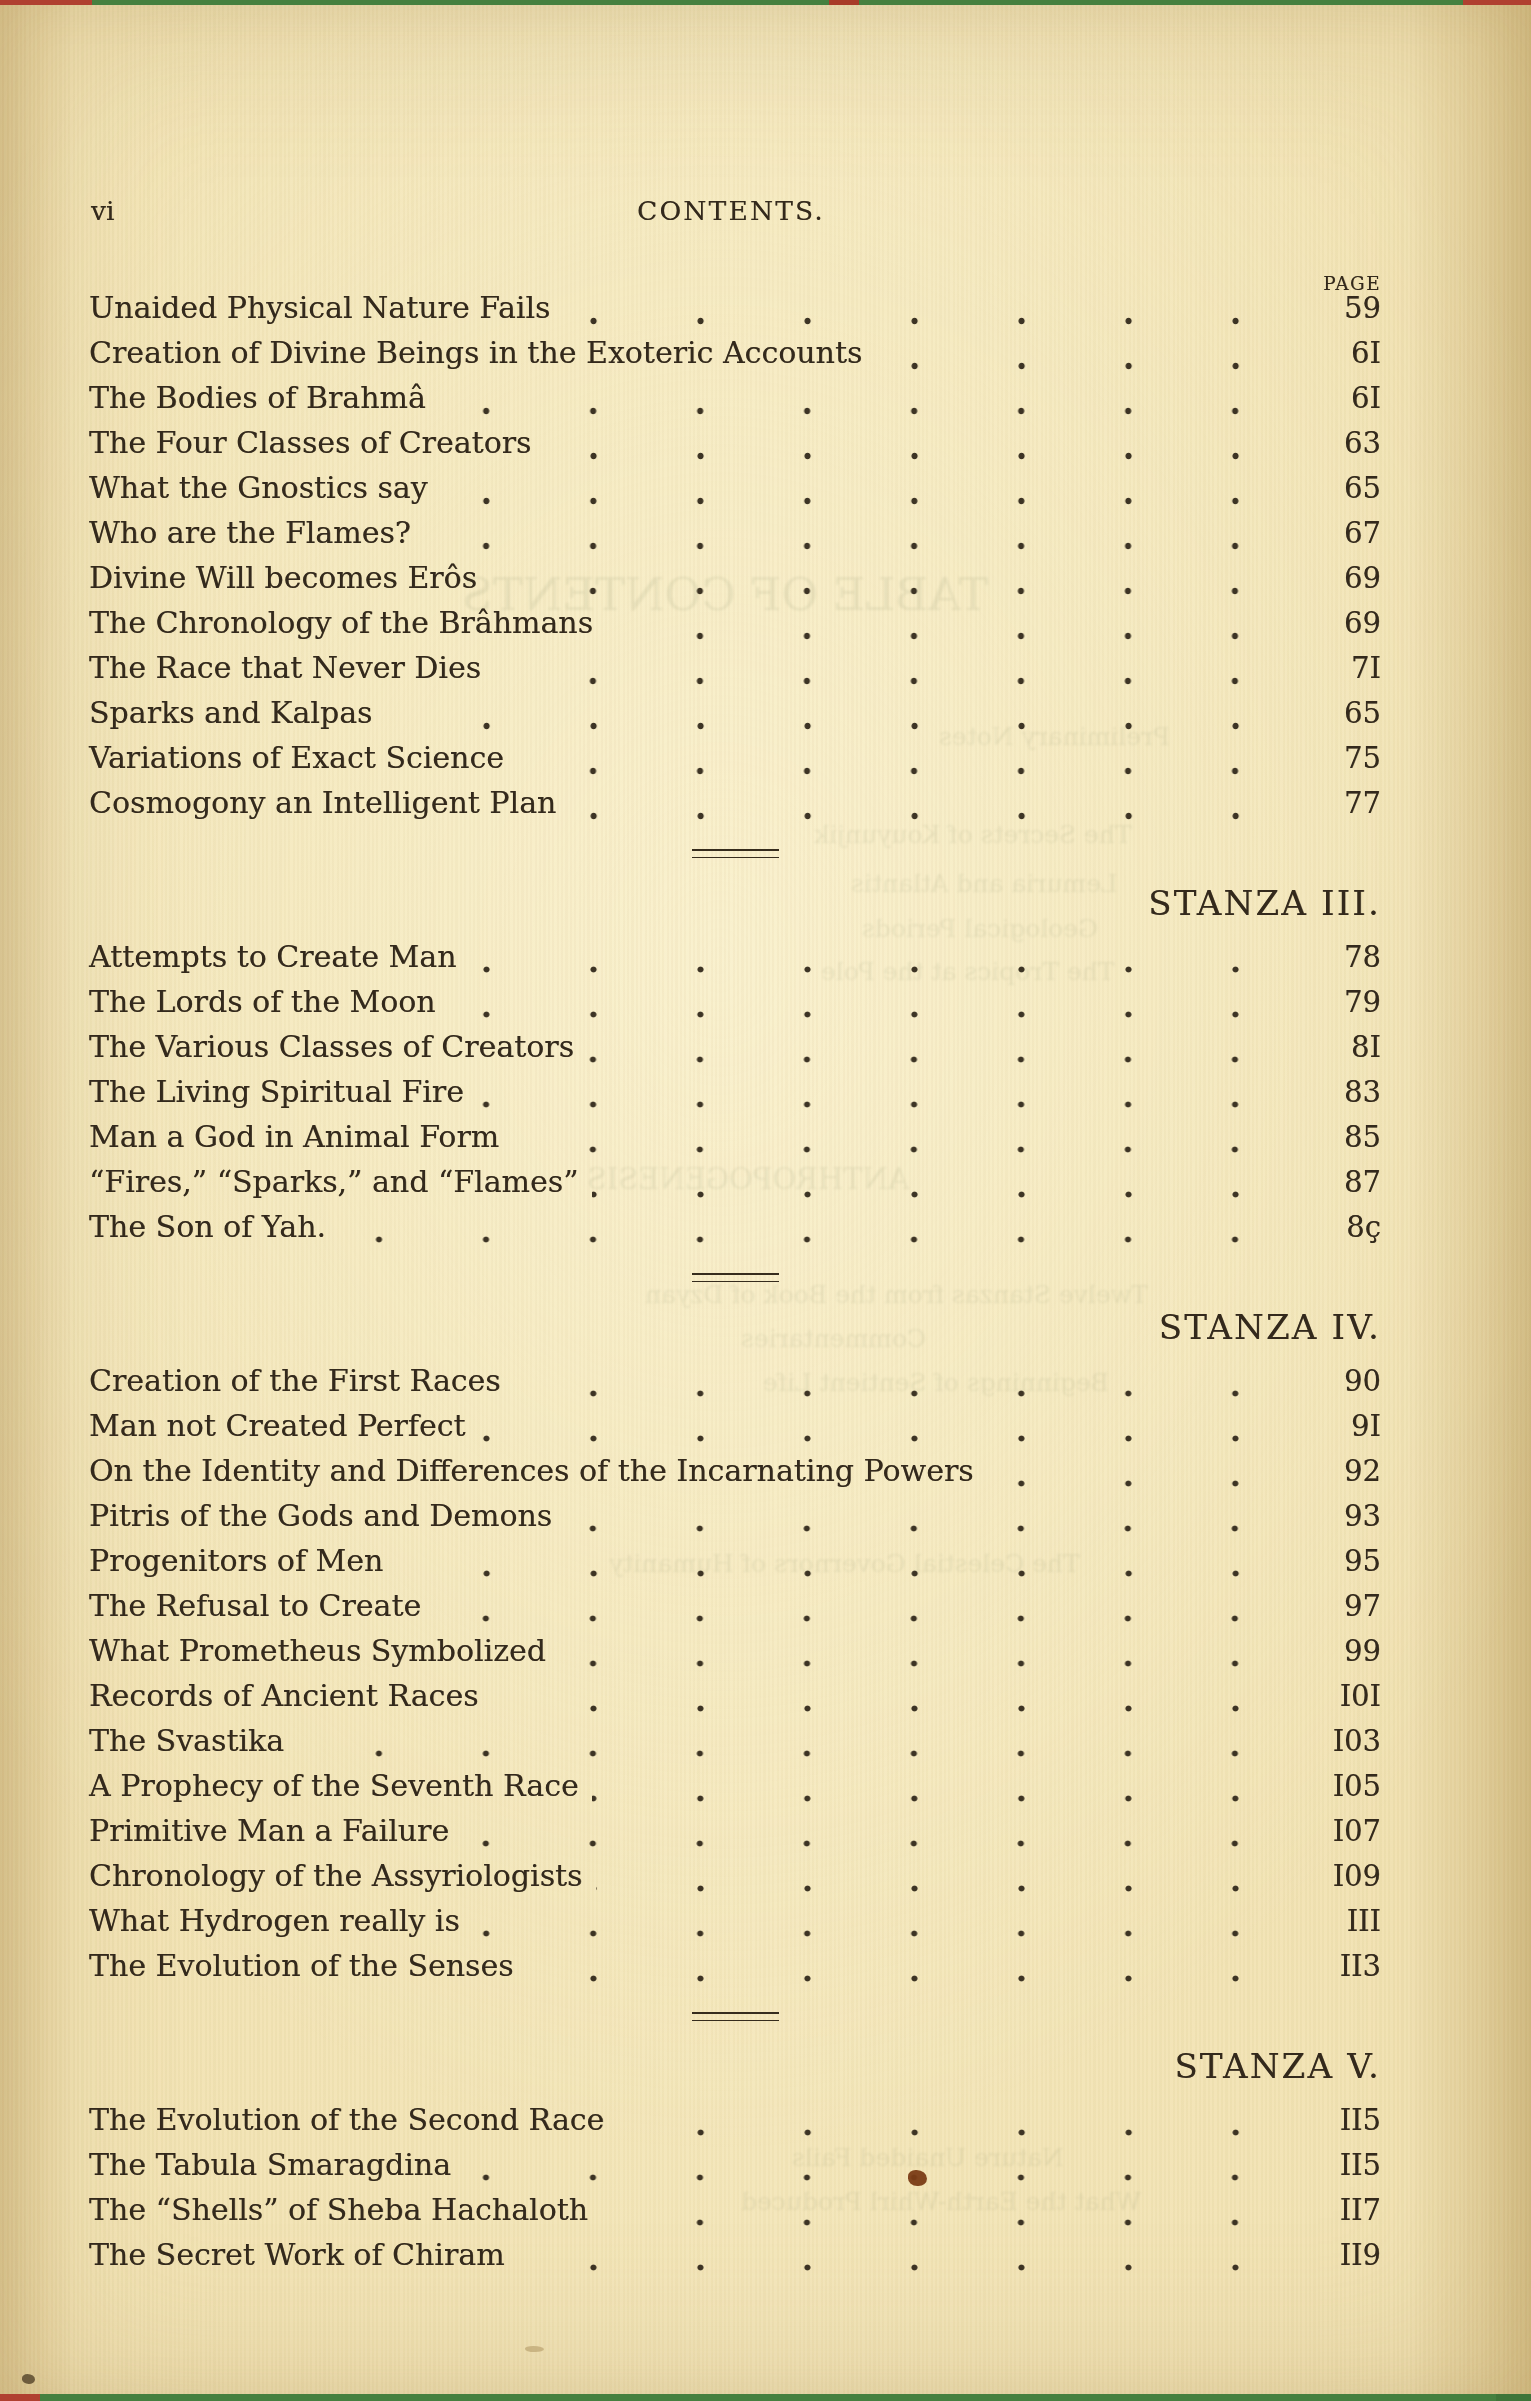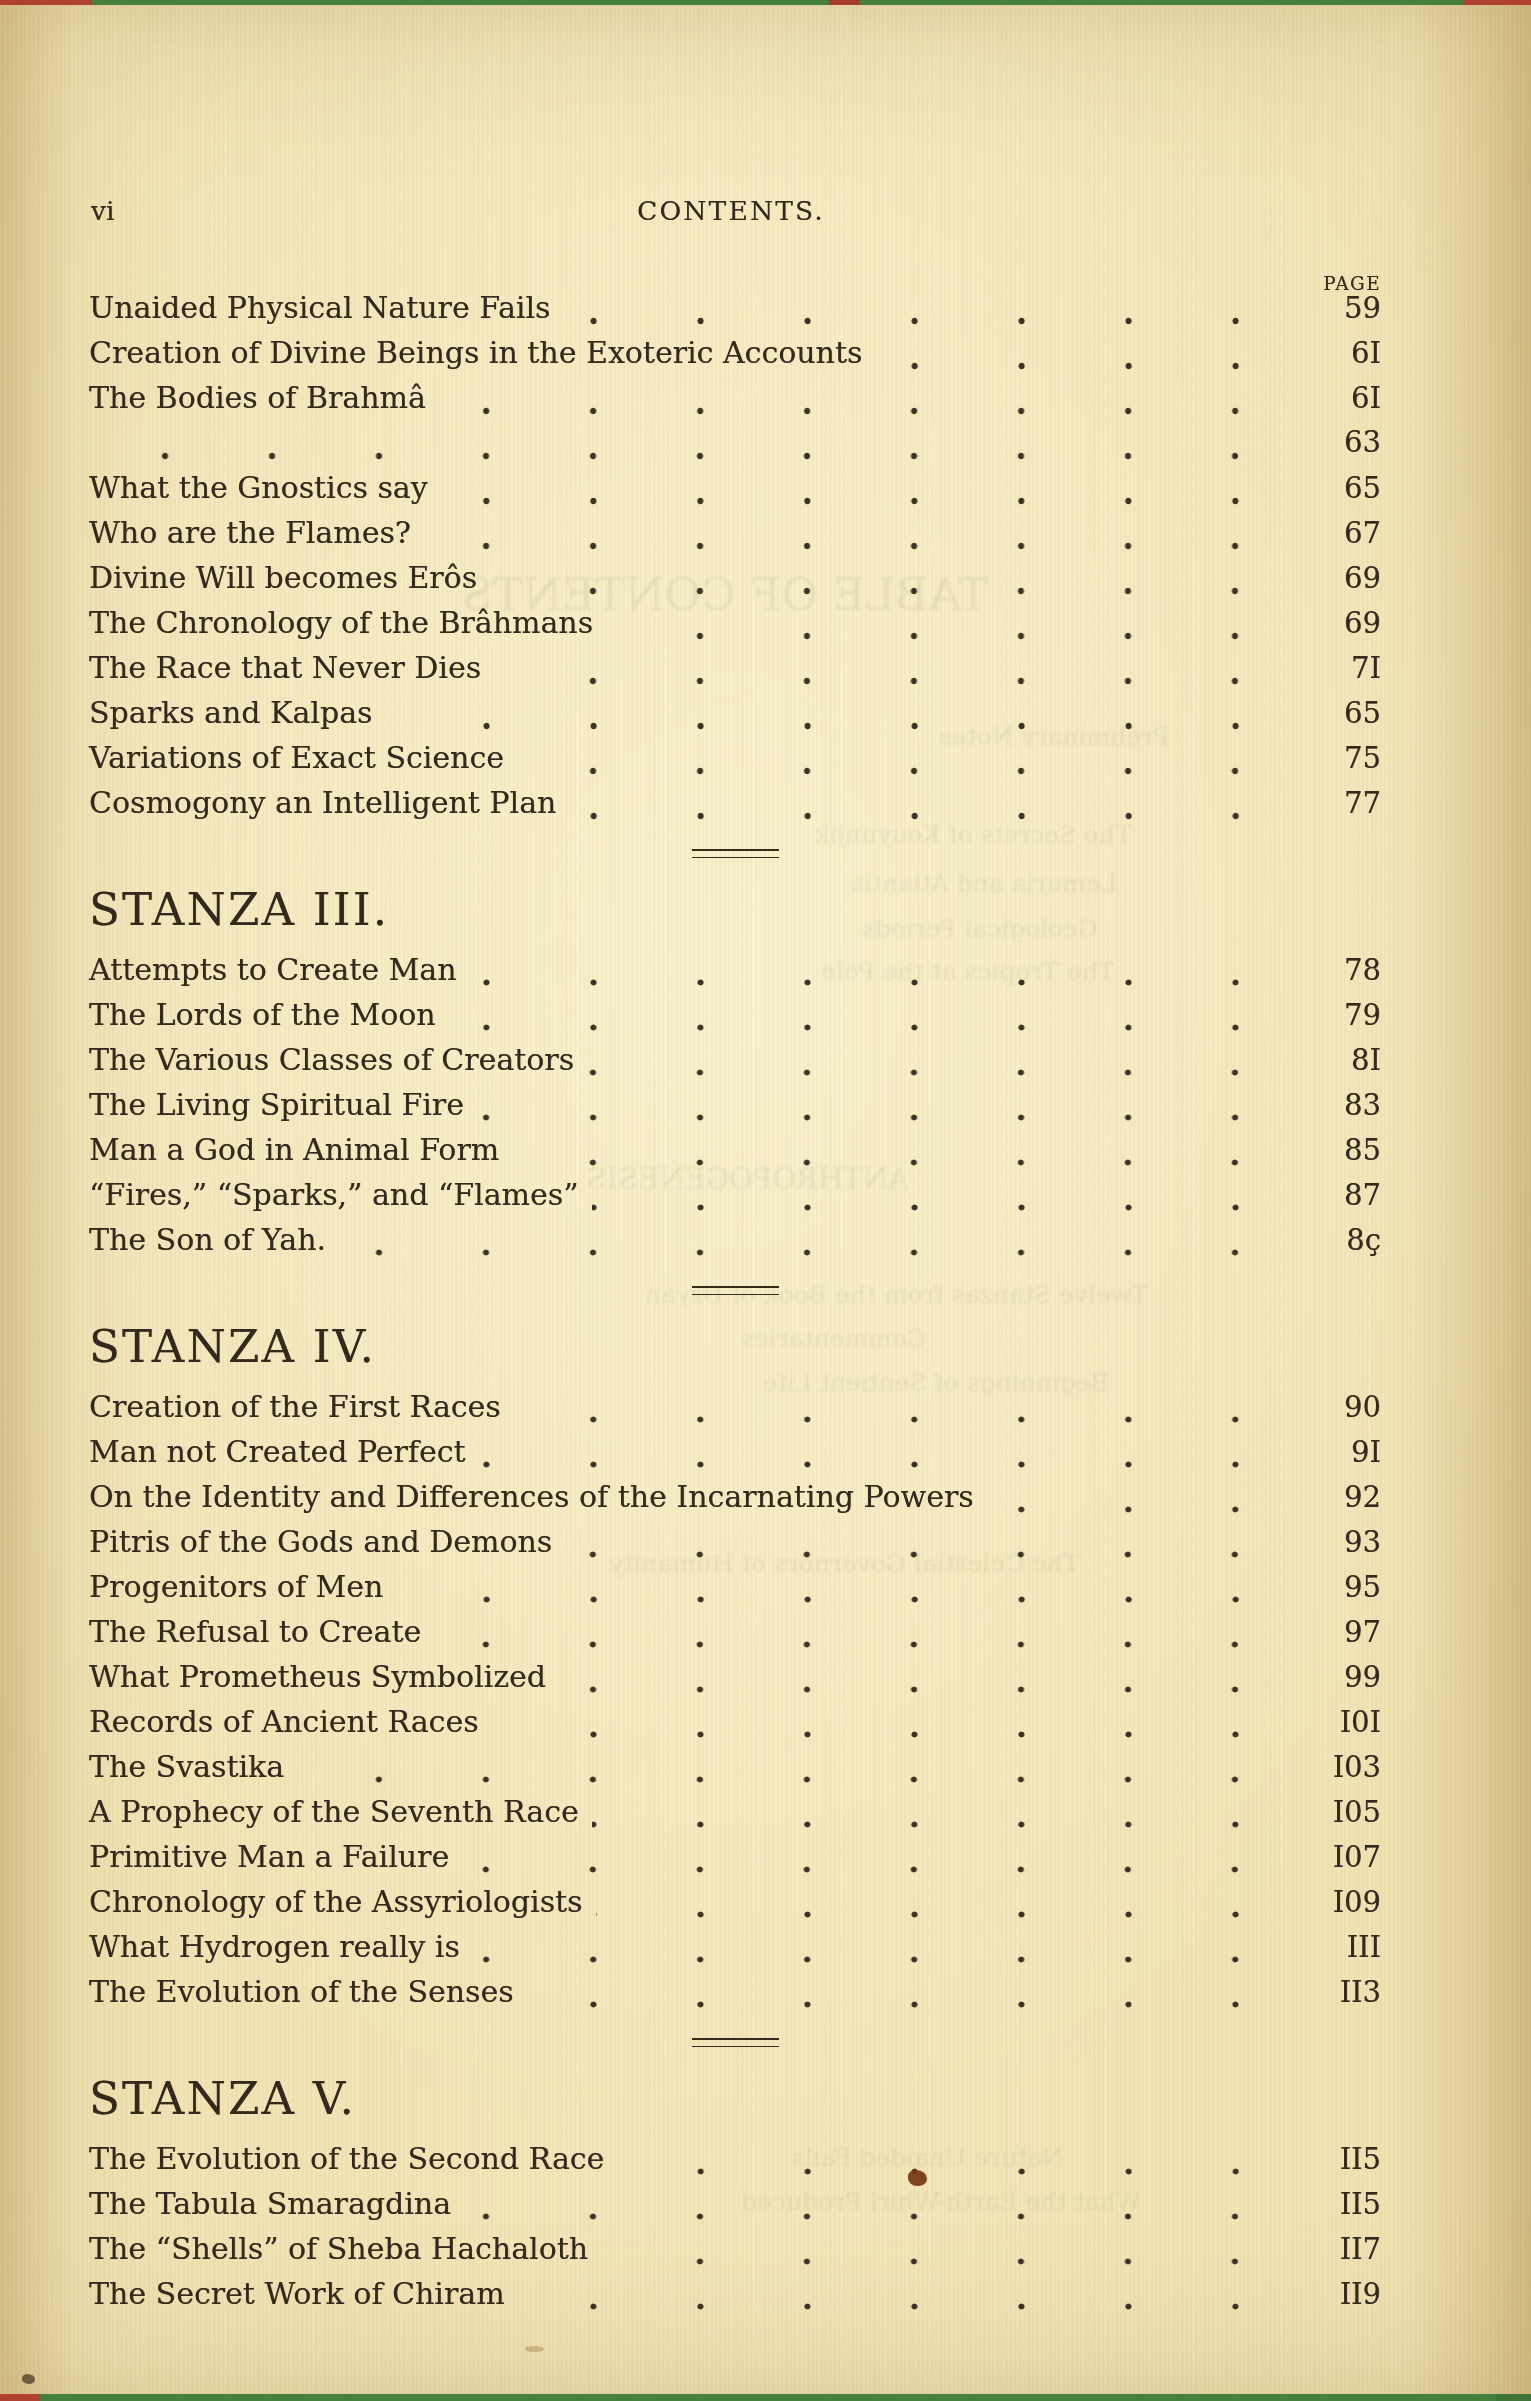--- a/index.html
+++ b/index.html
@@ -26,21 +26,21 @@
   .page-label{position:absolute;right:151px;top:273px;font-size:18.3px;letter-spacing:1.5px;}
   #toc-sections{position:absolute;left:89px;right:151px;top:290px;}
   .row{display:flex;align-items:baseline;height:45px;font-size:30px;}
   .t{white-space:pre;}
   .leader{flex:1 1 auto;align-self:flex-end;height:9.5px;margin:0 10.3px 9.5px 13.2px;
     background-image:radial-gradient(circle, rgba(45,36,23,.92) 2.6px, rgba(45,36,23,0) 3.5px);
     background-size:107px 9.5px;background-position:right center;background-repeat:repeat-x;}
   .n{min-width:82px;text-align:right;font-size:29px;white-space:pre;}
   .sep{display:flex;justify-content:center;margin-top:19px;}
   .sep-line{width:87px;height:5.9px;border-top:2.2px solid #362c1d;border-bottom:1.5px solid #362c1d;}
-  .stanza{margin:25px 0 16px;text-align:left;font-size:45px;font-weight:normal;letter-spacing:2.2px;}
+  .stanza{margin:25px 0 16px;text-align:right;font-size:34px;font-weight:normal;letter-spacing:2.2px;}
   .folio,.header-title,.page-label,.row,.stanza{
     text-shadow:0.3px 0.4px 0.5px rgba(42,32,16,.5);}
   .ghost{position:absolute;transform:scaleX(-1);color:#6f7a55;opacity:.11;
     white-space:nowrap;filter:blur(1.1px);}
   .blemish{position:absolute;border-radius:42% 58% 48% 52%;}
 </style>
 </head>
 <body>
 
 <div class="vignette"></div>
@@ -78,20 +78,21 @@
         <span class="t">Creation of Divine Beings in the Exoteric Accounts</span>
         <span class="leader"></span>
         <span class="n">6I</span>
       </div>
       <div class="row">
         <span class="t">The Bodies of Brahmâ</span>
         <span class="leader"></span>
         <span class="n">6I</span>
       </div>
       <div class="row">
+        <span class="t">The Four Classes of Creators</span>
         <span class="leader"></span>
         <span class="n">63</span>
       </div>
       <div class="row">
         <span class="t">What the Gnostics say</span>
         <span class="leader"></span>
         <span class="n">65</span>
       </div>
       <div class="row">
         <span class="t">Who are the Flames?</span>

